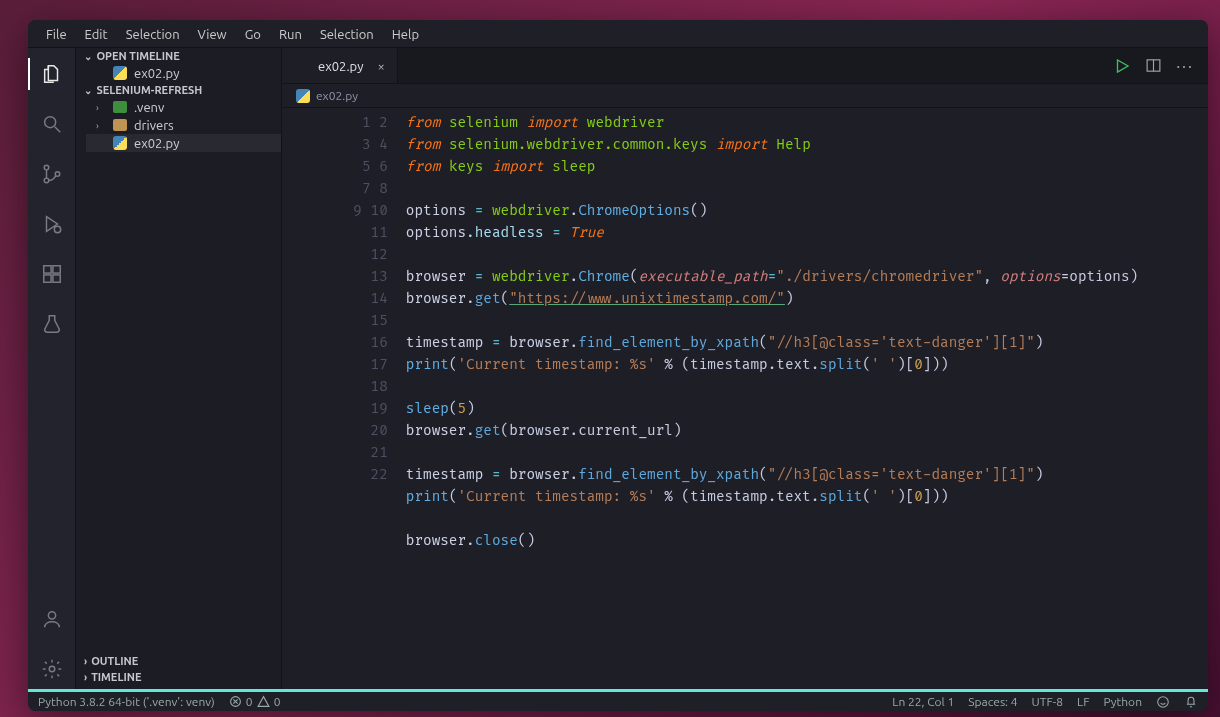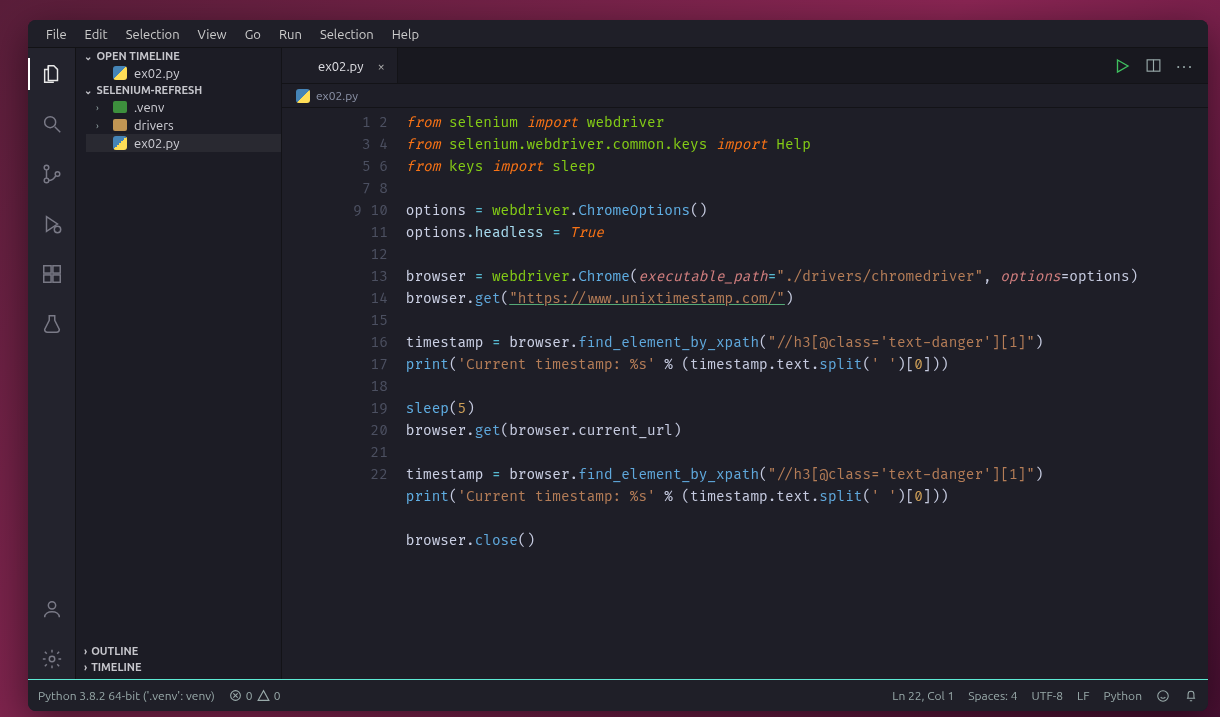--- a/index.html
+++ b/index.html
@@ -173,24 +173,24 @@
   .fn { color:#5faee3; }
   .prop { color:#a8dcf0;}
   .var { color:#cbd0e4;}
   .op { color:#57b9d0;}
   .num { color:#cfa058;}
   .str { color:#b57d57;}
   .param { color:#d27f7f; font-style:italic;margin-top:45px;}
   .method { color:#5fa8dc;margin-top:16px;}
   .und { text-decoration:underline; text-decoration-color:#5a7;}
   .statusbar {
-    height:32px; background:#1f1f28; color:#9aa;
+    height:22px; background:#1f1f28; color:#9aa;
     font-size:12px; display:flex; align-items:center;
     padding:0 10px; gap:14px;
-    border-top:1px solid #5eead4;
+    border-top:3px solid #5eead4;
   }
   .statusbar .spacer{flex:1;}
   .statusbar .sitem{display:flex;align-items:center;gap:4px;cursor:pointer;}
   svg { display:block; }
   .py-icon{ width:14px;height:14px; position:relative; }
   .py-icon::before{content:'';position:absolute;inset:0;background:linear-gradient(135deg,#4584b6 50%,#ffde57 50%);border-radius:3px;}
   .folder-icon{width:14px;height:12px;background:#c09553;border-radius:2px;position:relative;}
   .folder-icon.green{background:#3d8f3d;}
 </style>
 </head>

